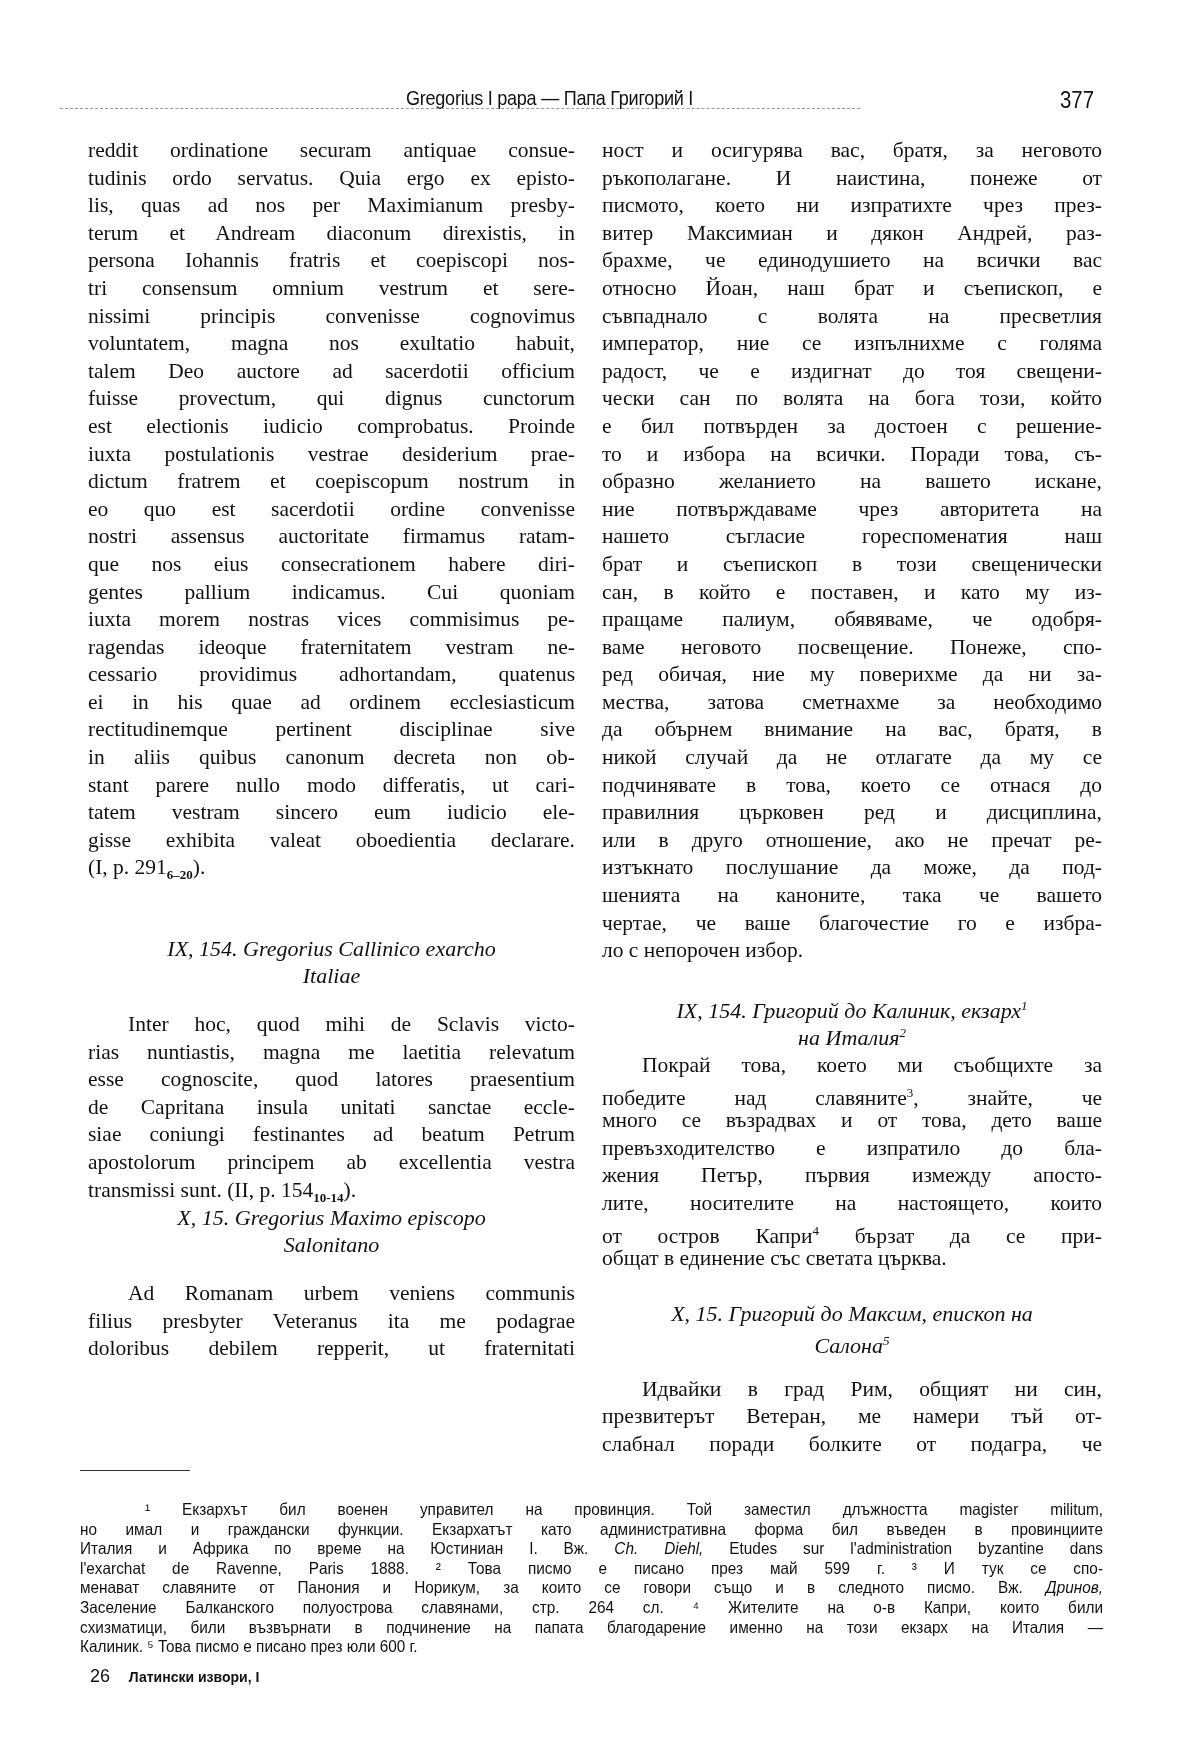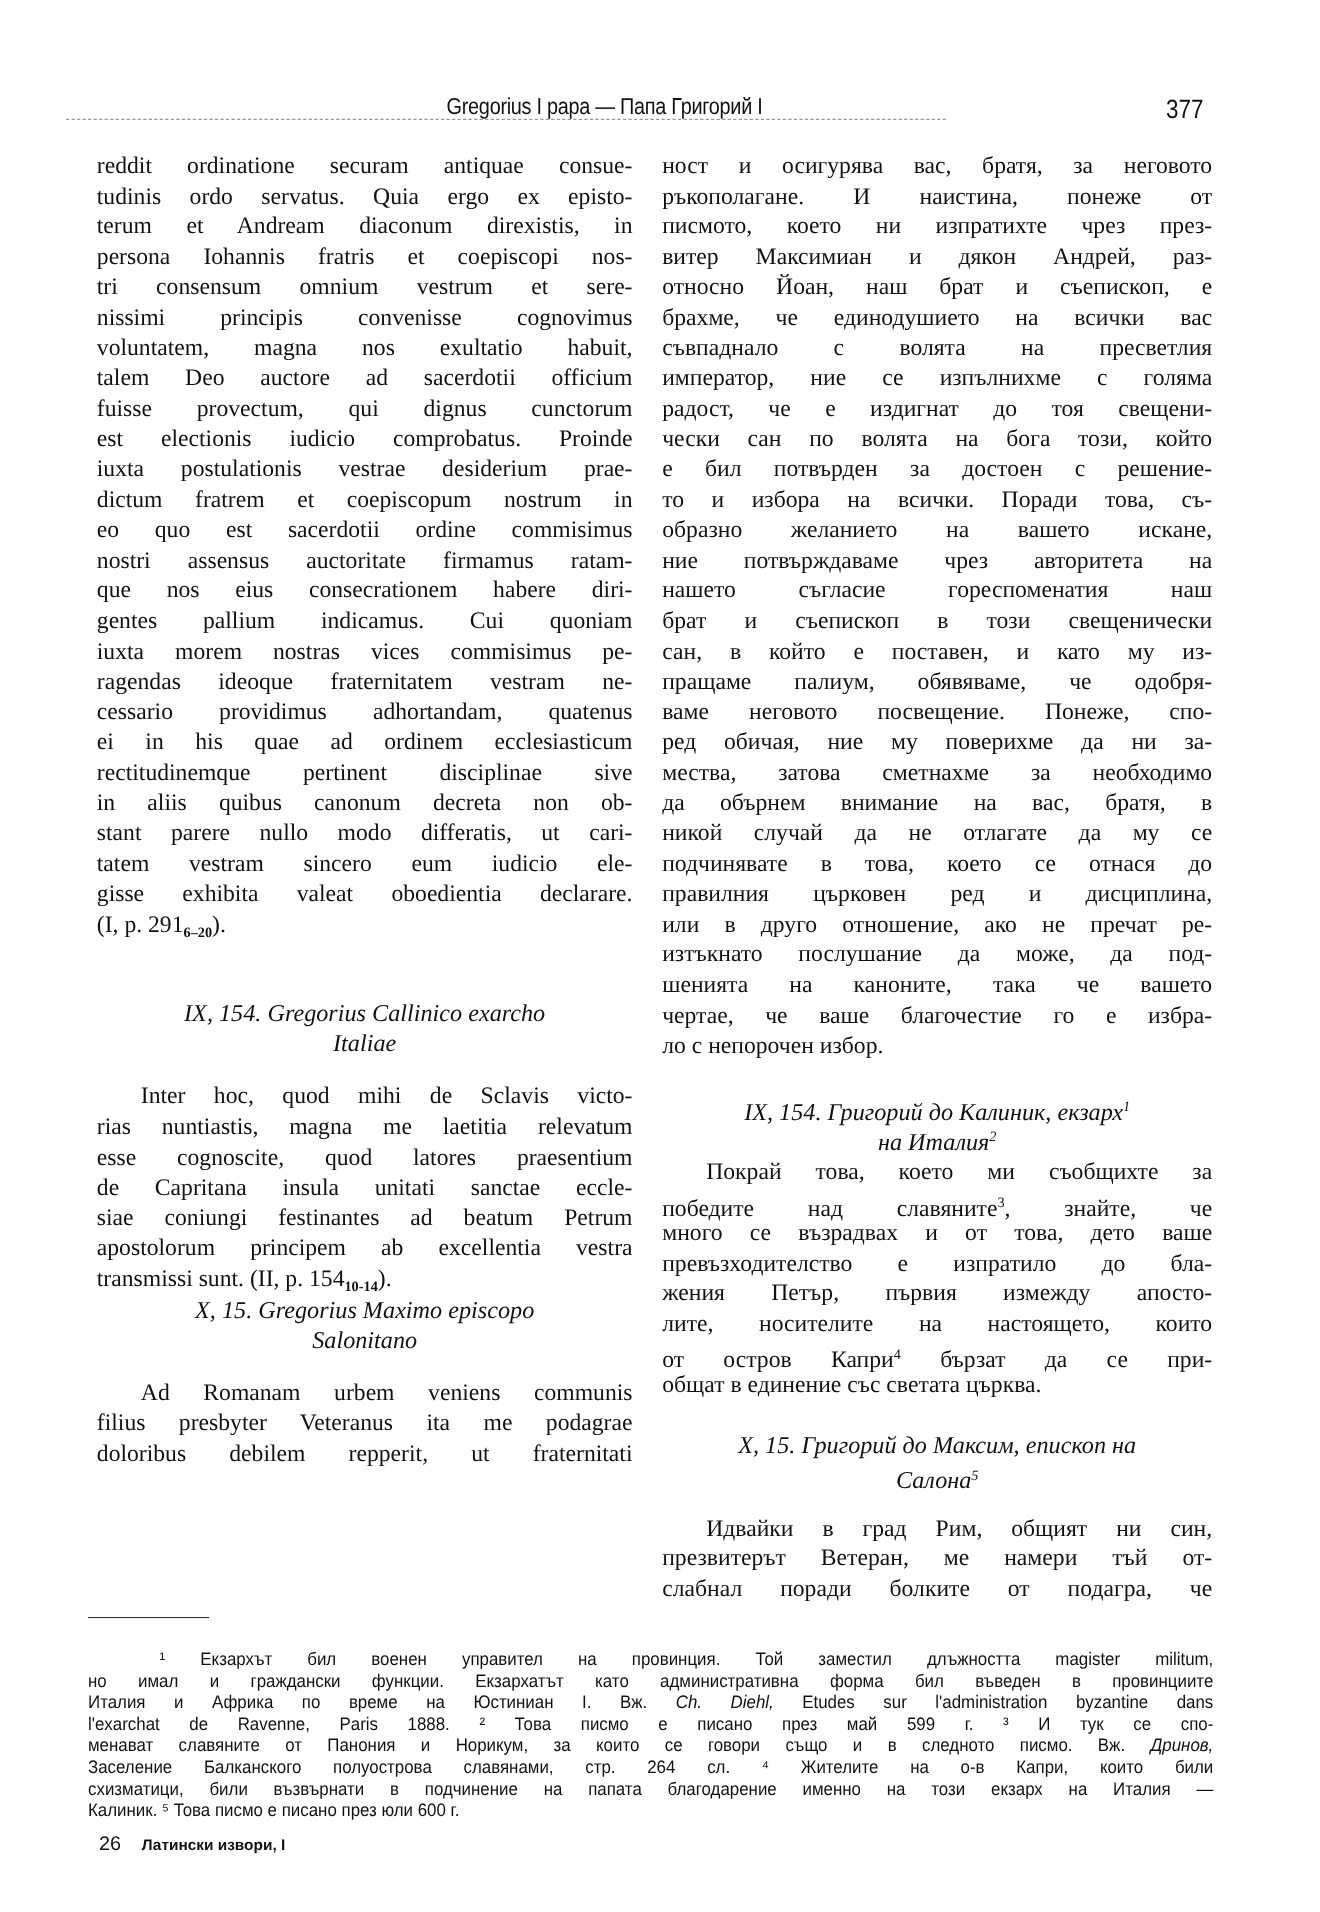--- a/index.html
+++ b/index.html
@@ -34,31 +34,32 @@
 <div class="running-head">
   <span class="running-title">Gregorius I papa — Папа Григорий I</span>
   <span class="page-number">377</span>
 </div>
 <div class="head-rule"></div>
 
 <div class="col left">
   <div id="left-cont">
       <span class="line">reddit ordinatione securam antiquae consue-</span>
       <span class="line">tudinis ordo servatus. Quia ergo ex episto-</span>
+      <span class="line">lis, quas ad nos per Maximianum presby-</span>
       <span class="line">terum et Andream diaconum direxistis, in</span>
       <span class="line">persona Iohannis fratris et coepiscopi nos-</span>
       <span class="line">tri consensum omnium vestrum et sere-</span>
       <span class="line">nissimi principis convenisse cognovimus</span>
       <span class="line">voluntatem, magna nos exultatio habuit,</span>
       <span class="line">talem Deo auctore ad sacerdotii officium</span>
       <span class="line">fuisse provectum, qui dignus cunctorum</span>
       <span class="line">est electionis iudicio comprobatus. Proinde</span>
       <span class="line">iuxta postulationis vestrae desiderium prae-</span>
       <span class="line">dictum fratrem et coepiscopum nostrum in</span>
-      <span class="line">eo quo est sacerdotii ordine commisimus</span>
+      <span class="line">eo quo est sacerdotii ordine convenisse</span>
       <span class="line">nostri assensus auctoritate firmamus ratam-</span>
       <span class="line">que nos eius consecrationem habere diri-</span>
       <span class="line">gentes pallium indicamus. Cui quoniam</span>
       <span class="line">iuxta morem nostras vices commisimus pe-</span>
       <span class="line">ragendas ideoque fraternitatem vestram ne-</span>
       <span class="line">cessario providimus adhortandam, quatenus</span>
       <span class="line">ei in his quae ad ordinem ecclesiasticum</span>
       <span class="line">rectitudinemque pertinent disciplinae sive</span>
       <span class="line">in aliis quibus canonum decreta non ob-</span>
       <span class="line">stant parere nullo modo differatis, ut cari-</span>
@@ -91,22 +92,22 @@
       <span class="line">doloribus debilem repperit, ut fraternitati</span>
     </div>
 </div>
 
 <div class="col right">
   <div id="right-cont">
       <span class="line">ност и осигурява вас, братя, за неговото</span>
       <span class="line">ръкополагане. И наистина, понеже от</span>
       <span class="line">писмото, което ни изпратихте чрез през-</span>
       <span class="line">витер Максимиан и дякон Андрей, раз-</span>
+      <span class="line">брахме, че единодушието на всички вас</span>
       <span class="line">относно Йоан, наш брат и съепископ, е</span>
-      <span class="line">брахме, че единодушието на всички вас</span>
       <span class="line">съвпаднало с волята на пресветлия</span>
       <span class="line">император, ние се изпълнихме с голяма</span>
       <span class="line">радост, че е издигнат до тоя свещени-</span>
       <span class="line">чески сан по волята на бога този, който</span>
       <span class="line">е бил потвърден за достоен с решение-</span>
       <span class="line">то и избора на всички. Поради това, съ-</span>
       <span class="line">образно желанието на вашето искане,</span>
       <span class="line">ние потвърждаваме чрез авторитета на</span>
       <span class="line">нашето съгласие гореспоменатия наш</span>
       <span class="line">брат и съепископ в този свещенически</span>

